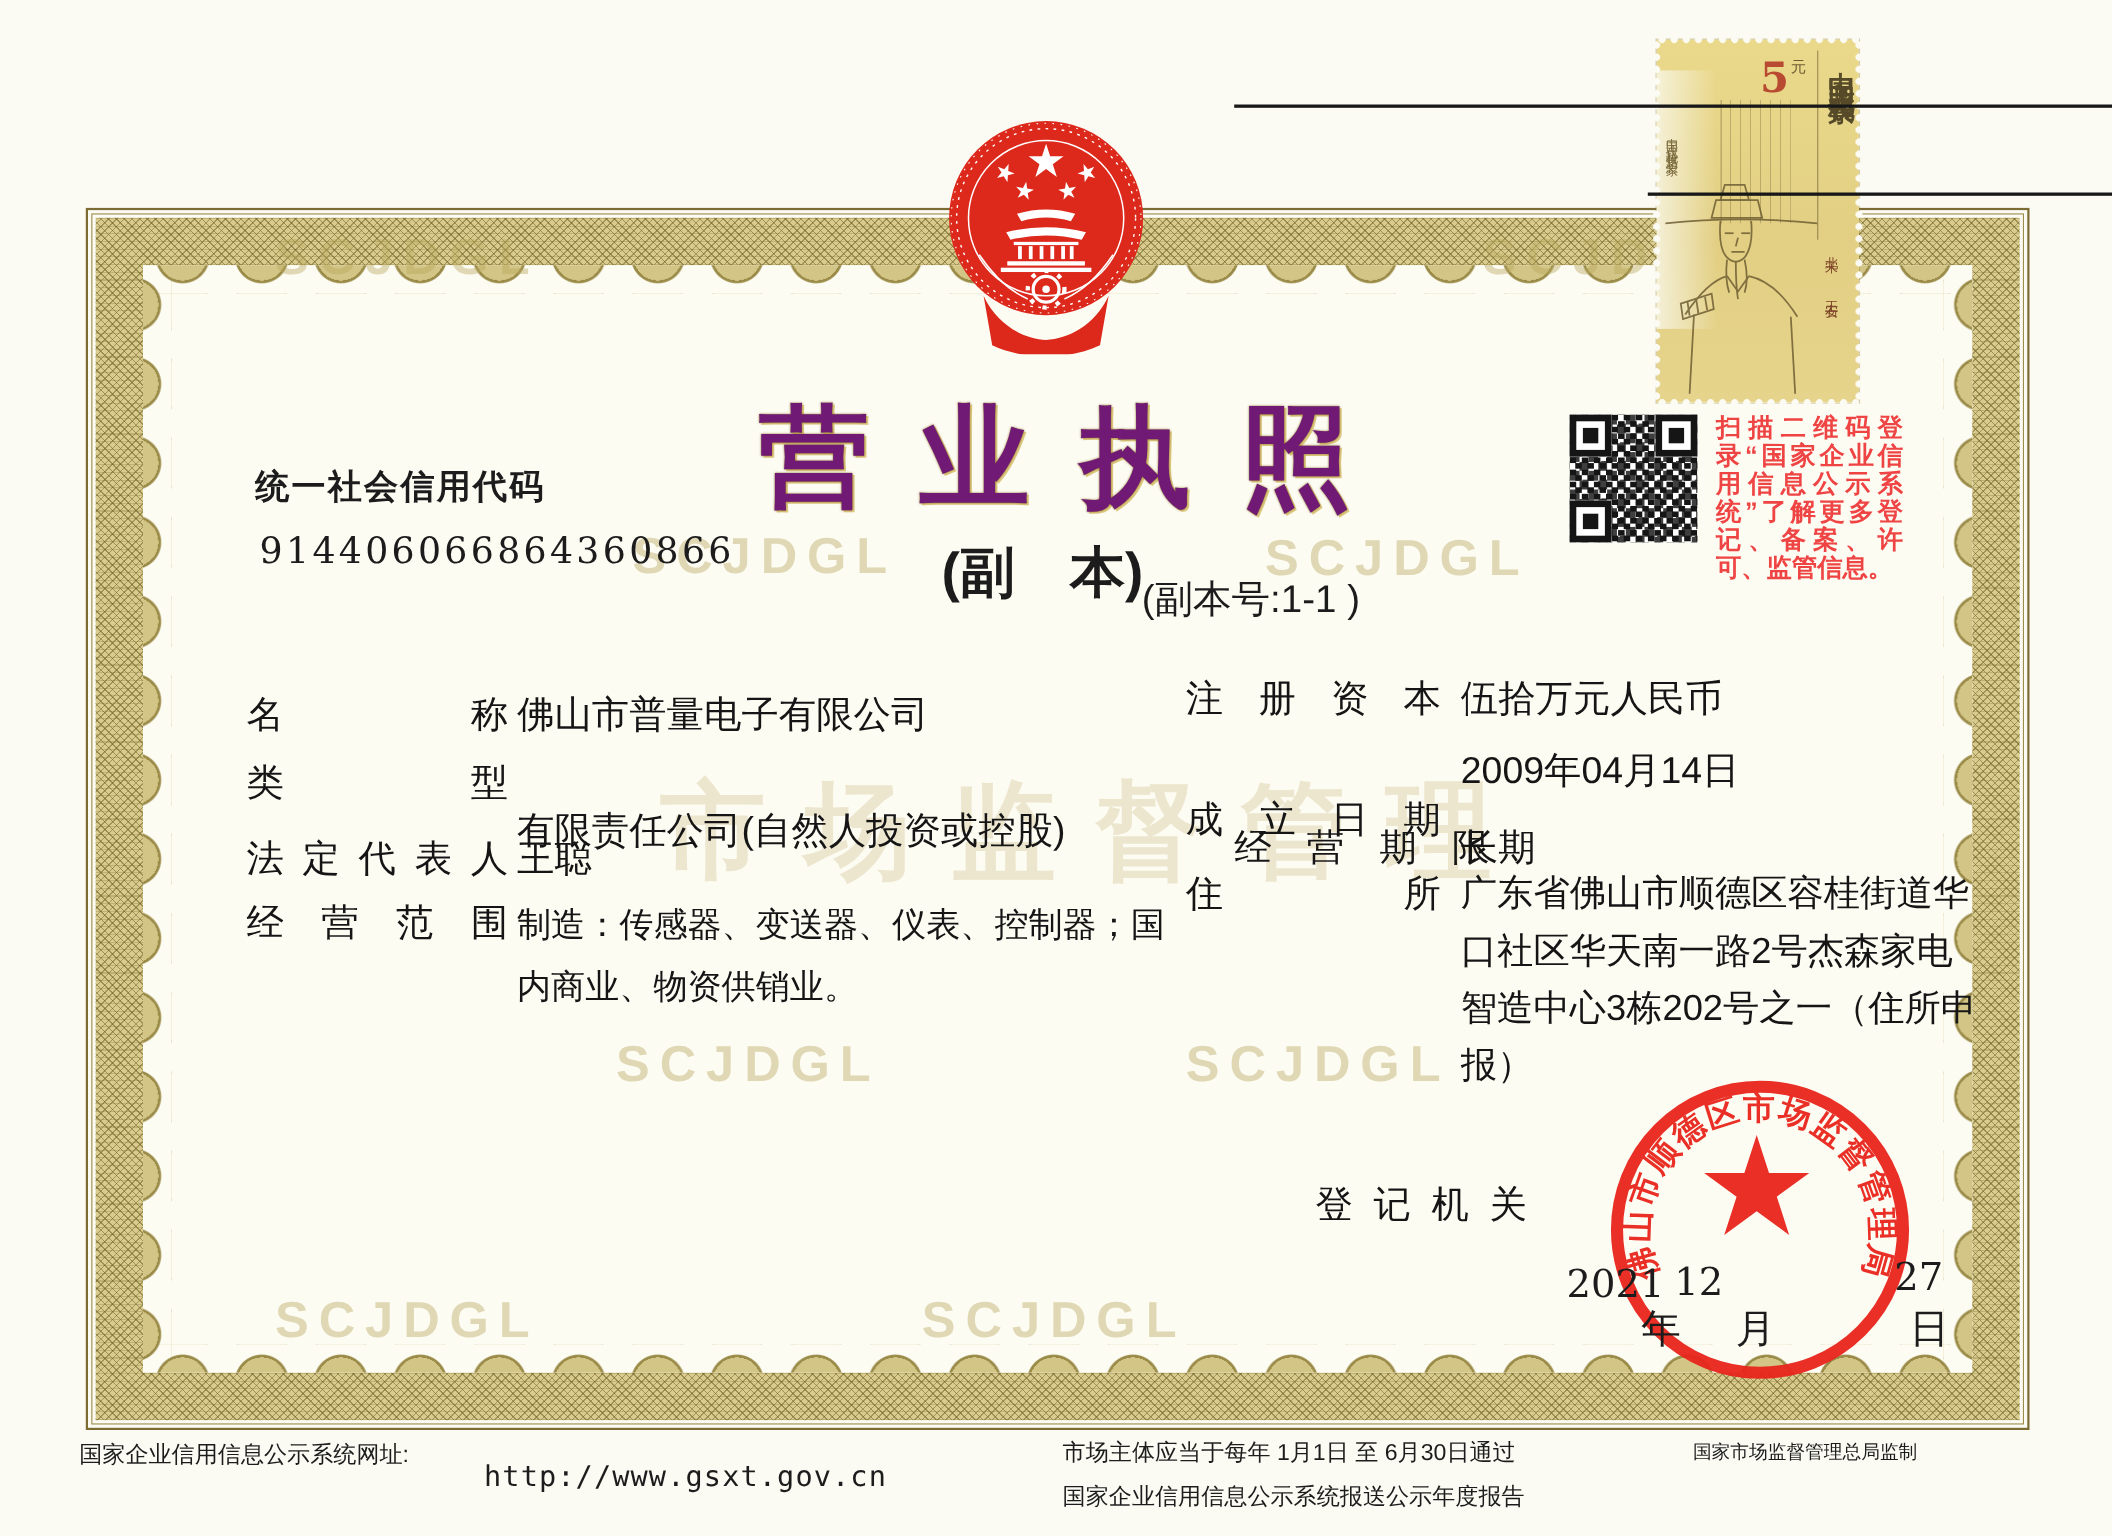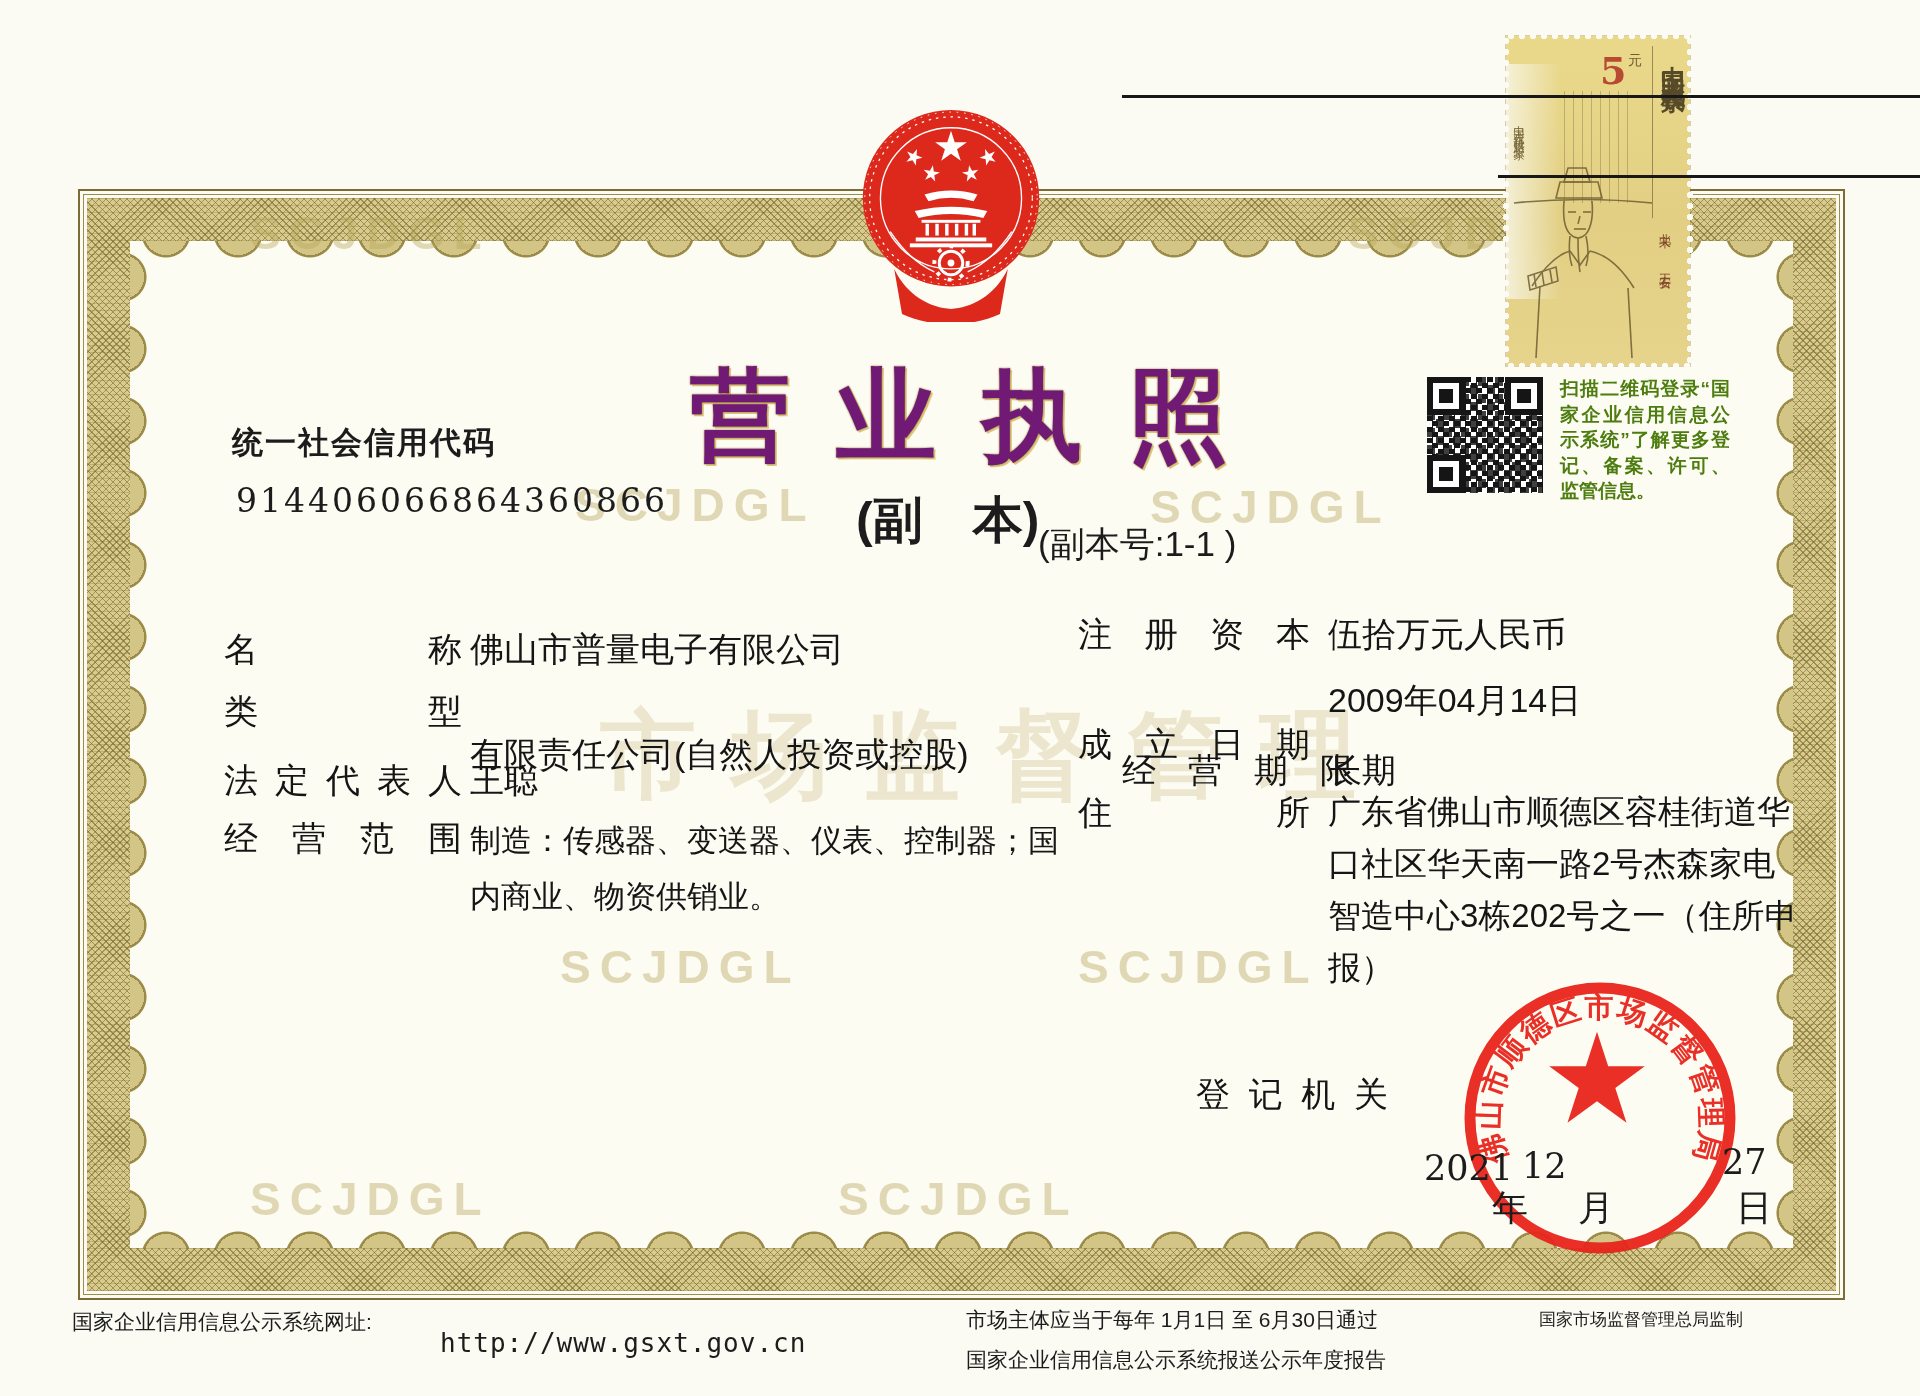--- a/index.html
+++ b/index.html
@@ -71,21 +71,21 @@
   
   .qr{position:absolute;left:1427px;top:377px;width:116px;height:116px;z-index:5;background:#fff;
     background-image:
       conic-gradient(#151515 90deg,transparent 90deg 180deg,#151515 180deg 270deg,transparent 270deg),
       conic-gradient(transparent 90deg,rgba(21,21,21,.82) 90deg 180deg,transparent 180deg 270deg,rgba(21,21,21,.82) 270deg);
     background-size:11px 11px,17px 17px;}
   .fin{position:absolute;width:26px;height:26px;border:6px solid #151515;background:#fff;}
   .fin::after{content:"";position:absolute;left:6px;top:6px;width:14px;height:14px;background:#151515;}
   .fin.tl{left:0;top:0;} .fin.tr{right:0;top:0;} .fin.bl{left:0;bottom:0;}
   .qr-caption{position:absolute;left:1560px;top:376px;width:170px;z-index:5;
-    font-size:19px;line-height:25.5px;font-weight:bold;text-align:justify;color:#4d7c0f;}
+    font-size:23px;line-height:25.5px;font-weight:bold;text-align:justify;color:#ef4444;}
 
   
   .stamp{position:absolute;left:1506px;top:36px;width:184px;height:330px;z-index:7;
     background:linear-gradient(180deg,#ead98b,#e2cf83 55%,#e6d48c);
     box-shadow:0 0 0 1px rgba(140,120,60,.35);}
   .perf{position:absolute;z-index:3;}
   .perf.pt{left:0;right:0;top:-4px;height:9px;
     background:radial-gradient(circle at 5px 4px,#fbfbf4 3px,transparent 3.4px);background-size:11px 9px;background-repeat:repeat-x;}
   .perf.pb{left:0;right:0;bottom:-4px;height:9px;
     background:radial-gradient(circle at 5px 5px,#fbfbf4 3px,transparent 3.4px);background-size:11px 9px;background-repeat:repeat-x;}

